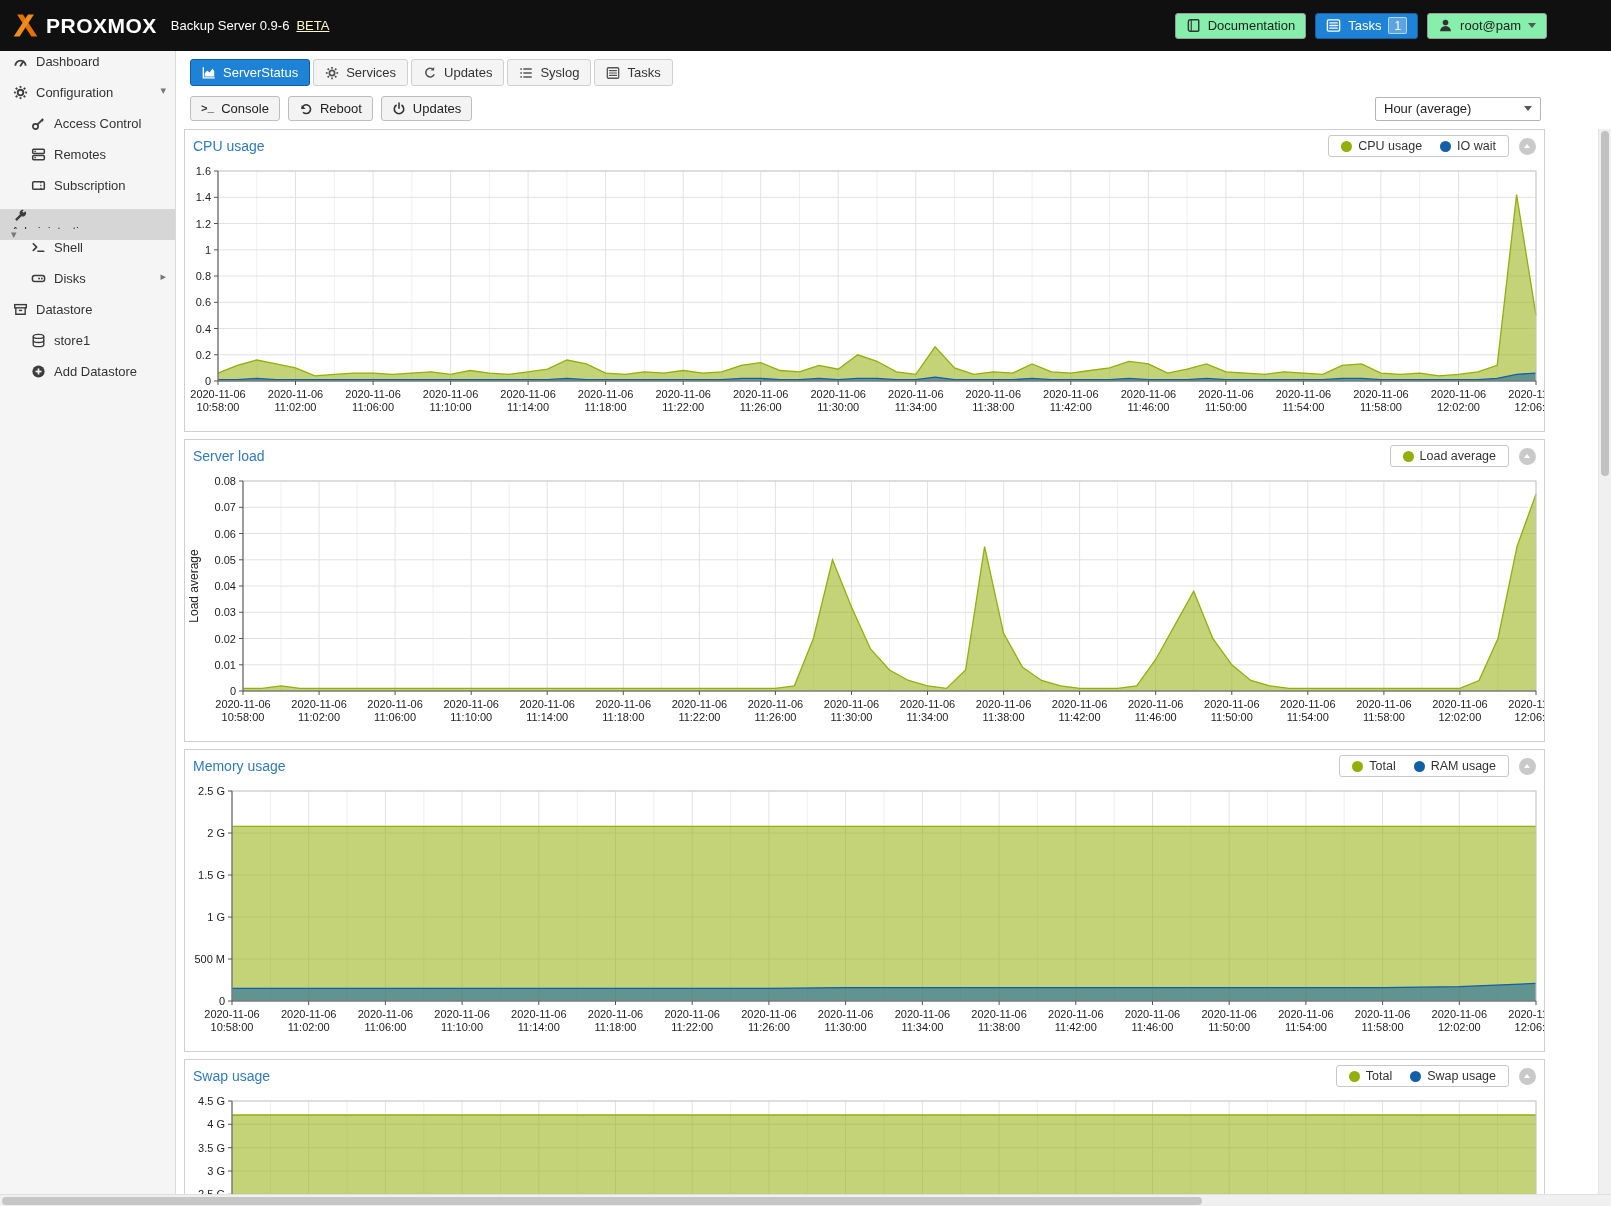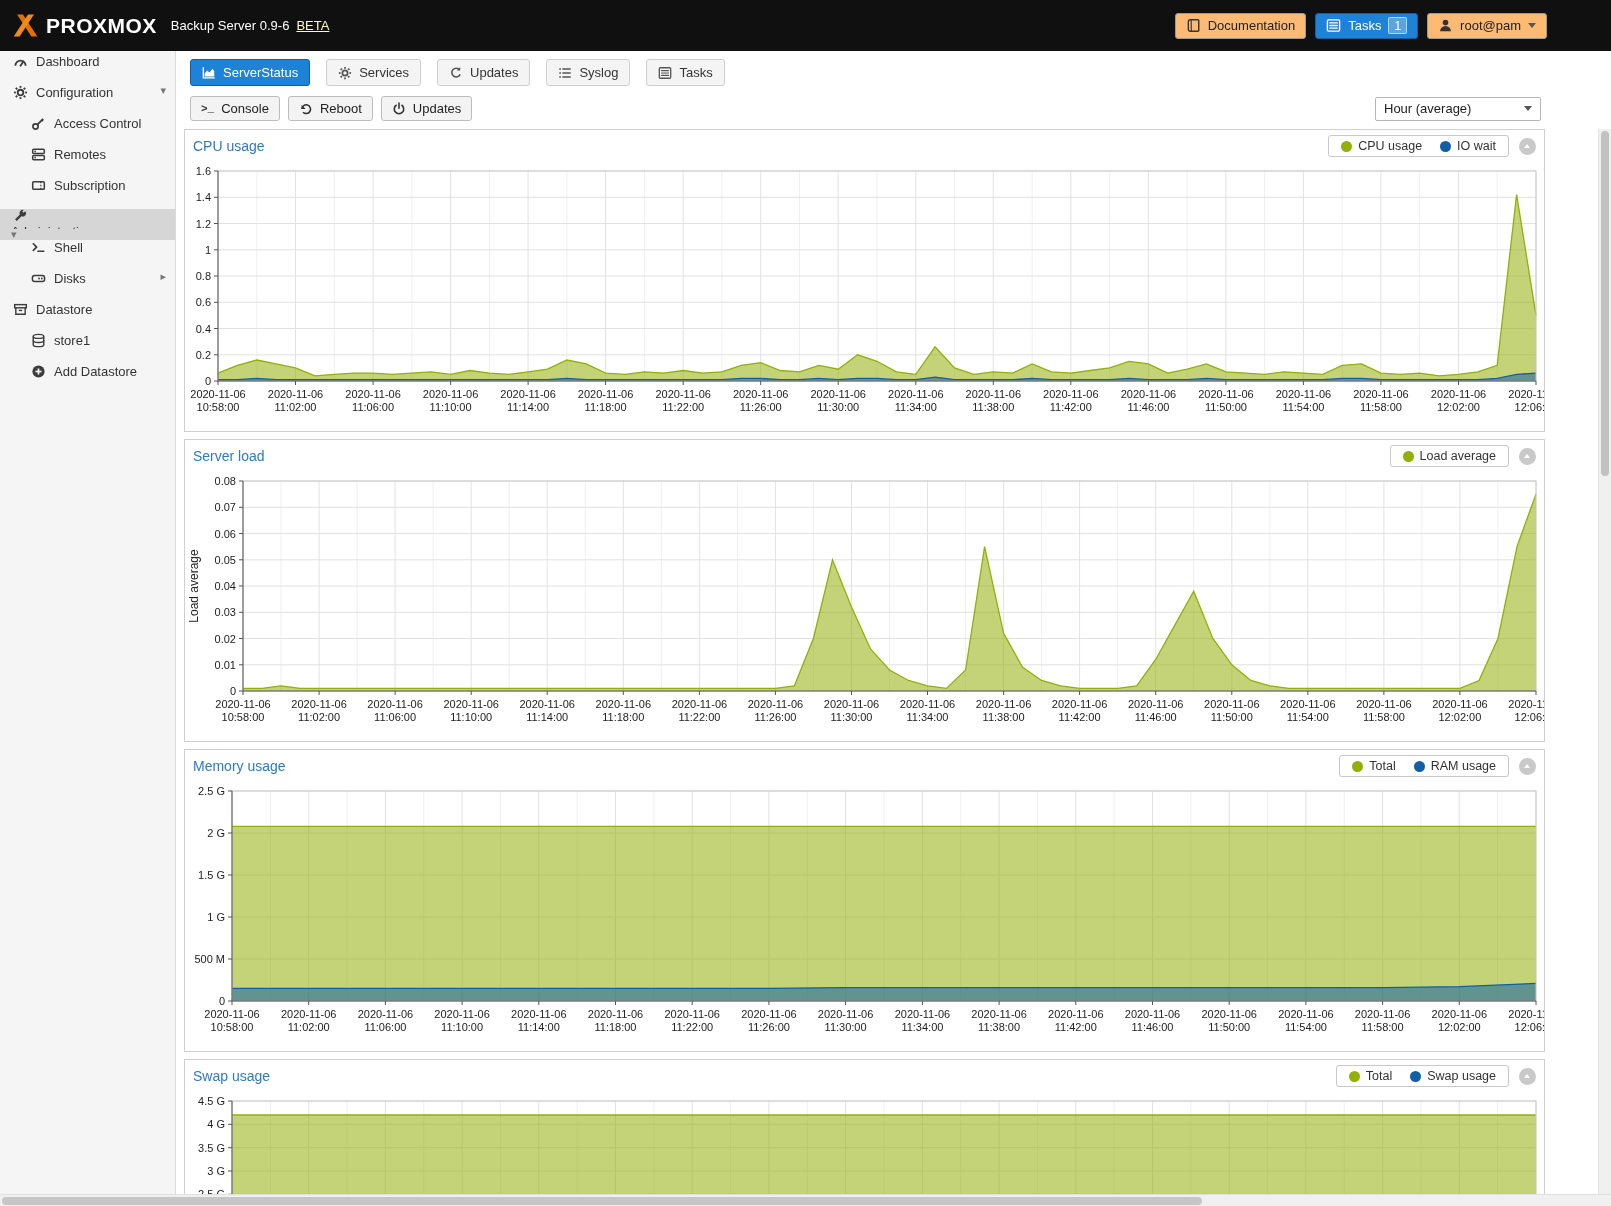--- a/index.html
+++ b/index.html
@@ -13,21 +13,21 @@
   svg text { font-family:"Liberation Sans", sans-serif; }
 
   
   .topbar { height:51px; background:#101010; display:flex; align-items:center; padding:0 12px; }
   .logo { display:flex; margin-right:7px; }
   .brand { color:#fff; font-weight:bold; font-size:21px; letter-spacing:0.5px; }
   .product { color:#fff; margin-left:14px; font-size:13px; }
   .beta { color:#fef9c3; margin-left:7px; text-decoration:underline; cursor:pointer; font-size:13px; }
   .top-right { margin-left:auto; margin-right:52px; display:flex; gap:9px; align-items:center; }
   .tbtn { height:26px; display:flex; align-items:center; gap:7px; padding:0 10px;
-          border-radius:3px; border:1px solid #9a9a9a; background:#fdba74; color:#222;
+          border-radius:3px; border:1px solid #9a9a9a; background:#86efac; color:#222;
           font-family:"Liberation Sans",sans-serif; font-size:13px; cursor:pointer; }
   .tbtn .bicon { display:flex; color:#333; }
   .tbtn.blue { background:#1e82d6; border-color:#135f9f; color:#fff; }
   .tbtn.blue .bicon { color:#fff; }
   .badge { background:rgba(255,255,255,0.28); border:1px solid rgba(255,255,255,0.55);
            color:#fff; border-radius:2px; padding:0 5px; font-size:12px; height:17px; line-height:16px; }
   .caret { width:0; height:0; border-left:4px solid transparent; border-right:4px solid transparent; border-top:5px solid #555; }
 
   
   .app { display:flex; height:1159px; }
@@ -35,21 +35,21 @@
   .side-item { display:flex; align-items:flex-start; height:31px; padding:0 9px 0 11px; cursor:pointer; color:#333; }
   .side-item.selected { background:#d6d6d6;flex-direction:column; }
   .side-item.lvl1 { padding-left:29px; }
   .sicon { width:18px; display:flex; justify-content:center; margin-right:7px; color:#3c3c3c; flex:none; }
   .slabel { flex:1; white-space:nowrap; overflow:hidden; }
   .sarrow { color:#777; font-size:11px; line-height:1; }
 
   .main { flex:1; position:relative; display:flex; flex-direction:column; overflow:hidden; background:#fff; }
   .page-title { color:#2e7bbf; font-size:14.5px; margin:12px 0 0 14px; }
 
-  .tabbar { display:flex; gap:16px; margin:8px 0 0 14px; }
+  .tabbar { display:flex; gap:3px; margin:8px 0 0 14px; }
   .tab { display:flex; align-items:center; gap:7px; padding:5px 11px; border:1px solid #cfcfcf;
          border-radius:3px; background:#f4f4f4; color:#333; cursor:pointer; font-size:13px; }
   .tab .ticon { display:flex; color:#555; }
   .tab.active { background:#1e82d6; border-color:#135f9f; color:#fff; }
   .tab.active .ticon { color:#fff; }
 
   .toolbar { display:flex; align-items:center; gap:8px; margin:10px 14px 8px 14px; }
   .btn { display:flex; align-items:center; gap:7px; padding:4px 10px; border:1px solid #bdbdbd;
          border-radius:3px; background:#f3f3f3; font-family:"Liberation Sans",sans-serif; font-size:13px; color:#222; cursor:pointer; }
   .btn .bicon { display:flex; color:#333; }

